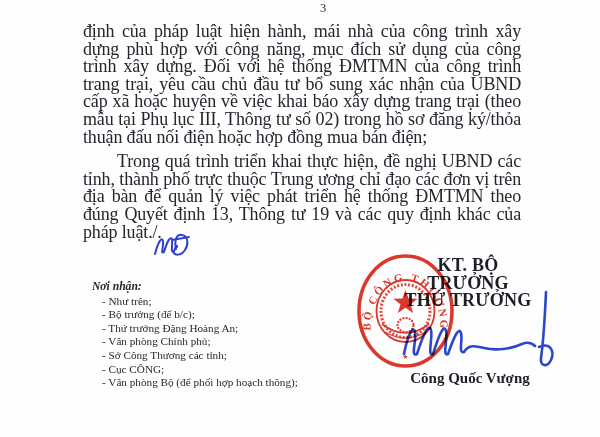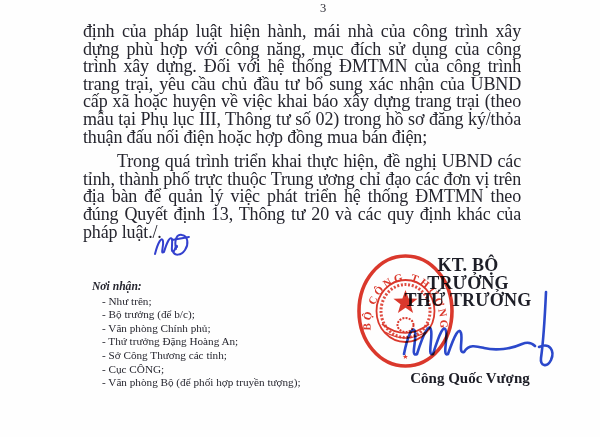--- a/index.html
+++ b/index.html
@@ -60,39 +60,39 @@
     font-weight:bold; font-size:11px; letter-spacing:2.2px;
   }
 </style>
 </head>
 <body>
 
 <div class="page-number">3</div>
 
 <div class="body-text">
   <p class="continuation">định của pháp luật hiện hành, mái nhà của công trình xây dựng phù hợp với công năng, mục đích sử dụng của công trình xây dựng. Đối với hệ thống ĐMTMN của công trình trang trại, yêu cầu chủ đầu tư bổ sung xác nhận của UBND cấp xã hoặc huyện về việc khai báo xây dựng trang trại (theo mẫu tại Phụ lục III, Thông tư số 02) trong hồ sơ đăng ký/thỏa thuận đấu nối điện hoặc hợp đồng mua bán điện;</p>
-  <p>Trong quá trình triển khai thực hiện, đề nghị UBND các tỉnh, thành phố trực thuộc Trung ương chỉ đạo các đơn vị trên địa bàn để quản lý việc phát triển hệ thống ĐMTMN theo đúng Quyết định 13, Thông tư 20 và các quy định khác của pháp luật./.</p>
+  <p>Trong quá trình triển khai thực hiện, đề nghị UBND các tỉnh, thành phố trực thuộc Trung ương chỉ đạo các đơn vị trên địa bàn để quản lý việc phát triển hệ thống ĐMTMN theo đúng Quyết định 13, Thông tư 19 và các quy định khác của pháp luật./.</p>
 </div>
 
 <svg class="paraph" viewBox="0 0 42 34" color="#3340cf">
   <path d="M5,25 C8,13 12,7 13,12 C14,17 10,26 14,23 C17,13 20,7 22,10 C23,14 20,25 24,22 C26,18 27,15 27,18" fill="none" stroke="currentColor" stroke-width="2" stroke-linecap="round"></path>
   <path d="M26,20 C24,10 27,5 32,6 C38,7 39,15 35,21 C31,27 24,27 23,22" fill="none" stroke="currentColor" stroke-width="2" stroke-linecap="round"></path>
   <path d="M22,11 L39,8" fill="none" stroke="currentColor" stroke-width="1.8" stroke-linecap="round"></path>
 </svg>
 
 <div class="recipients">
   <div class="heading">Nơi nhận:</div>
   <ul>
     <li>- Như trên;</li>
     <li>- Bộ trưởng (để b/c);</li>
+    <li>- Thứ trưởng Đặng Hoàng An;</li>
     <li>- Văn phòng Chính phủ;</li>
-    <li>- Thứ trưởng Đặng Hoàng An;</li>
     <li>- Sở Công Thương các tỉnh;</li>
     <li>- Cục CÔNG;</li>
-    <li>- Văn phòng Bộ (để phối hợp truyền tượng);</li>
+    <li>- Văn phòng Bộ (để phối hợp hoạch thông);</li>
   </ul>
 </div>
 
 <div class="sign-titles">
   <span>KT. BỘ TRƯỞNG</span>
   <span>THỨ TRƯỞNG</span>
 </div>
 
 <svg class="stamp" viewBox="0 0 101 118" color="#d9291c">
   <g fill="none" stroke="currentColor">

